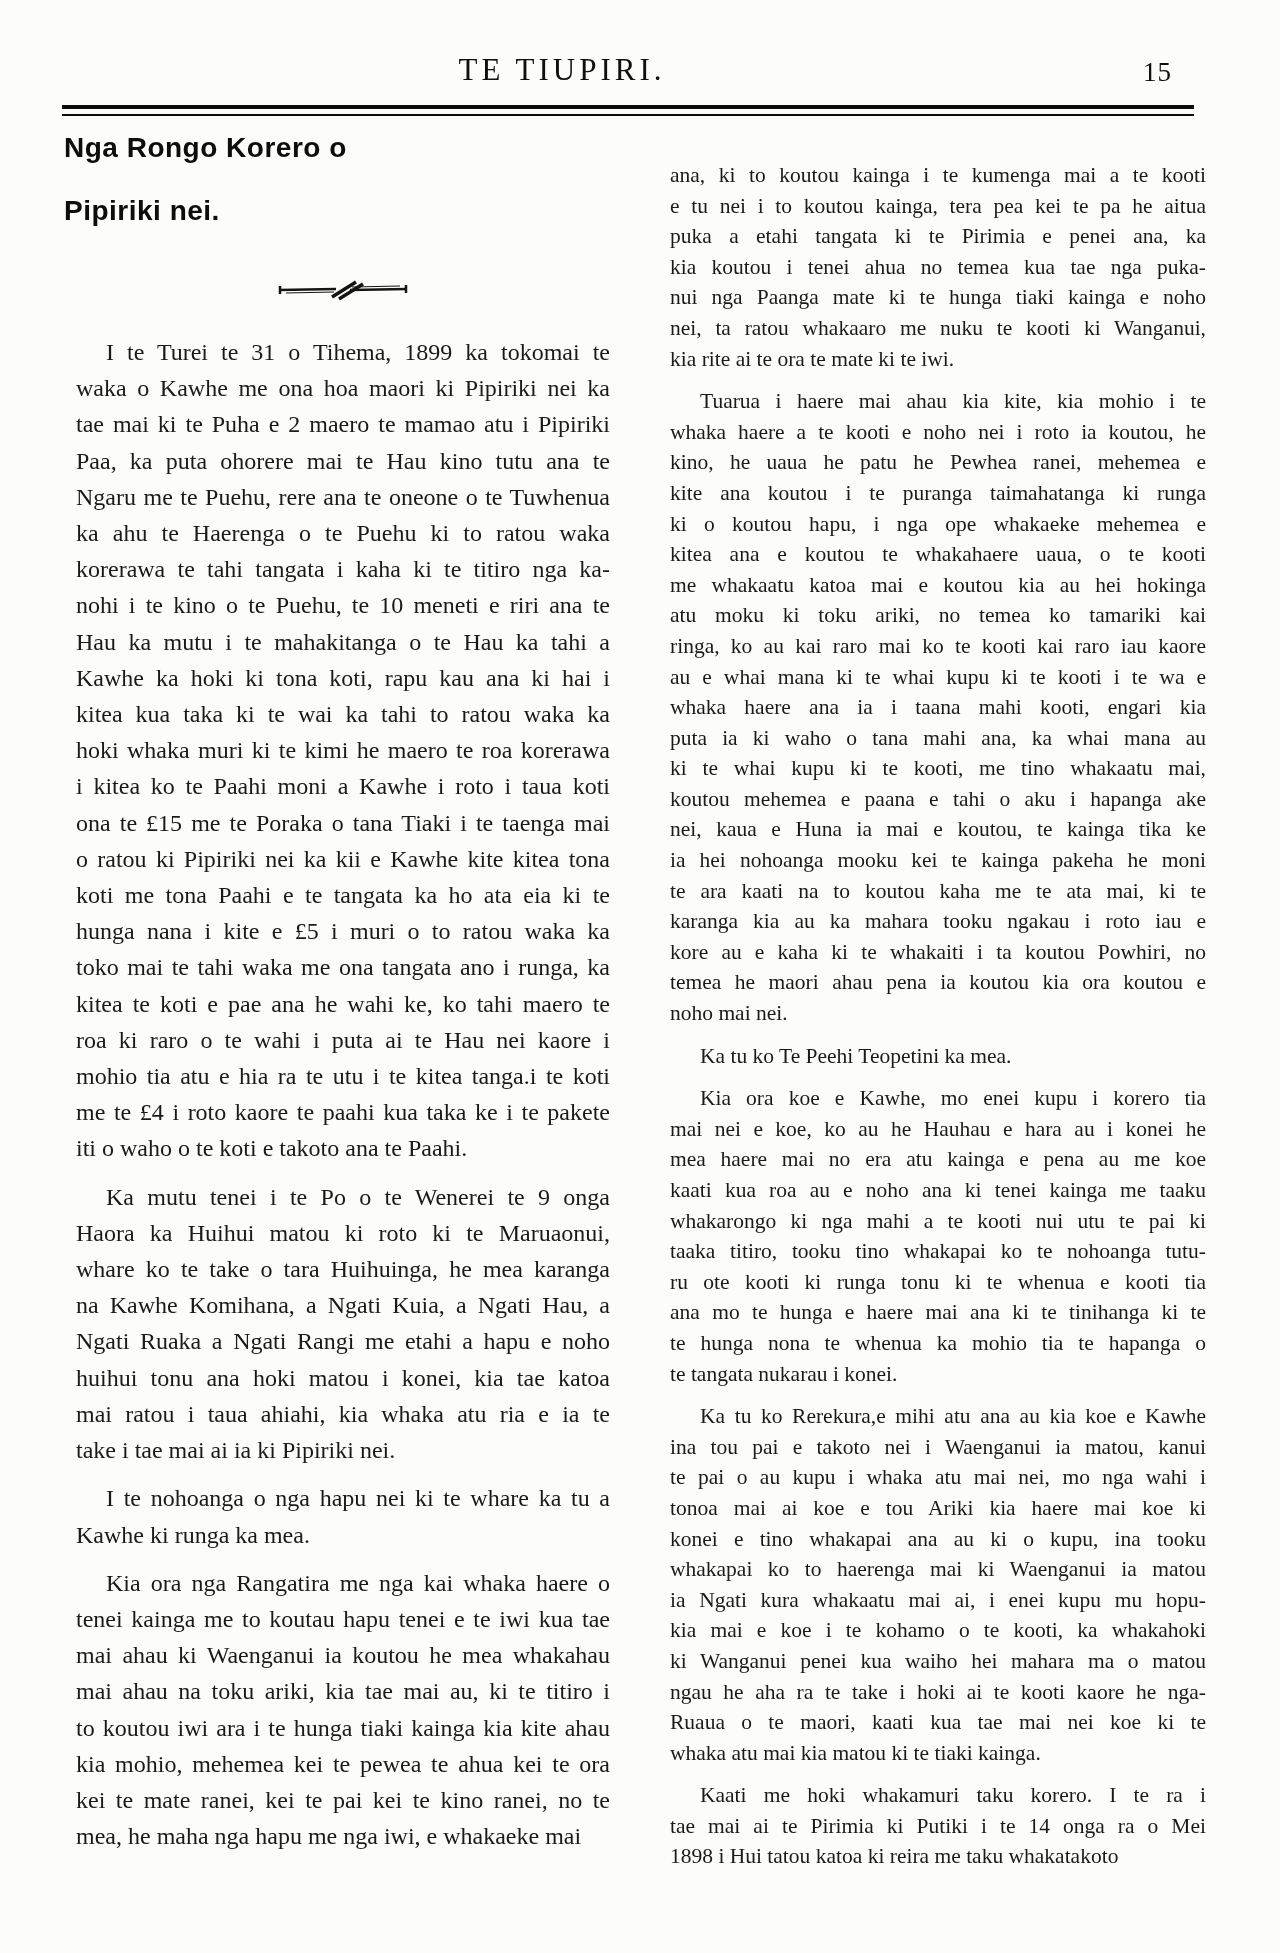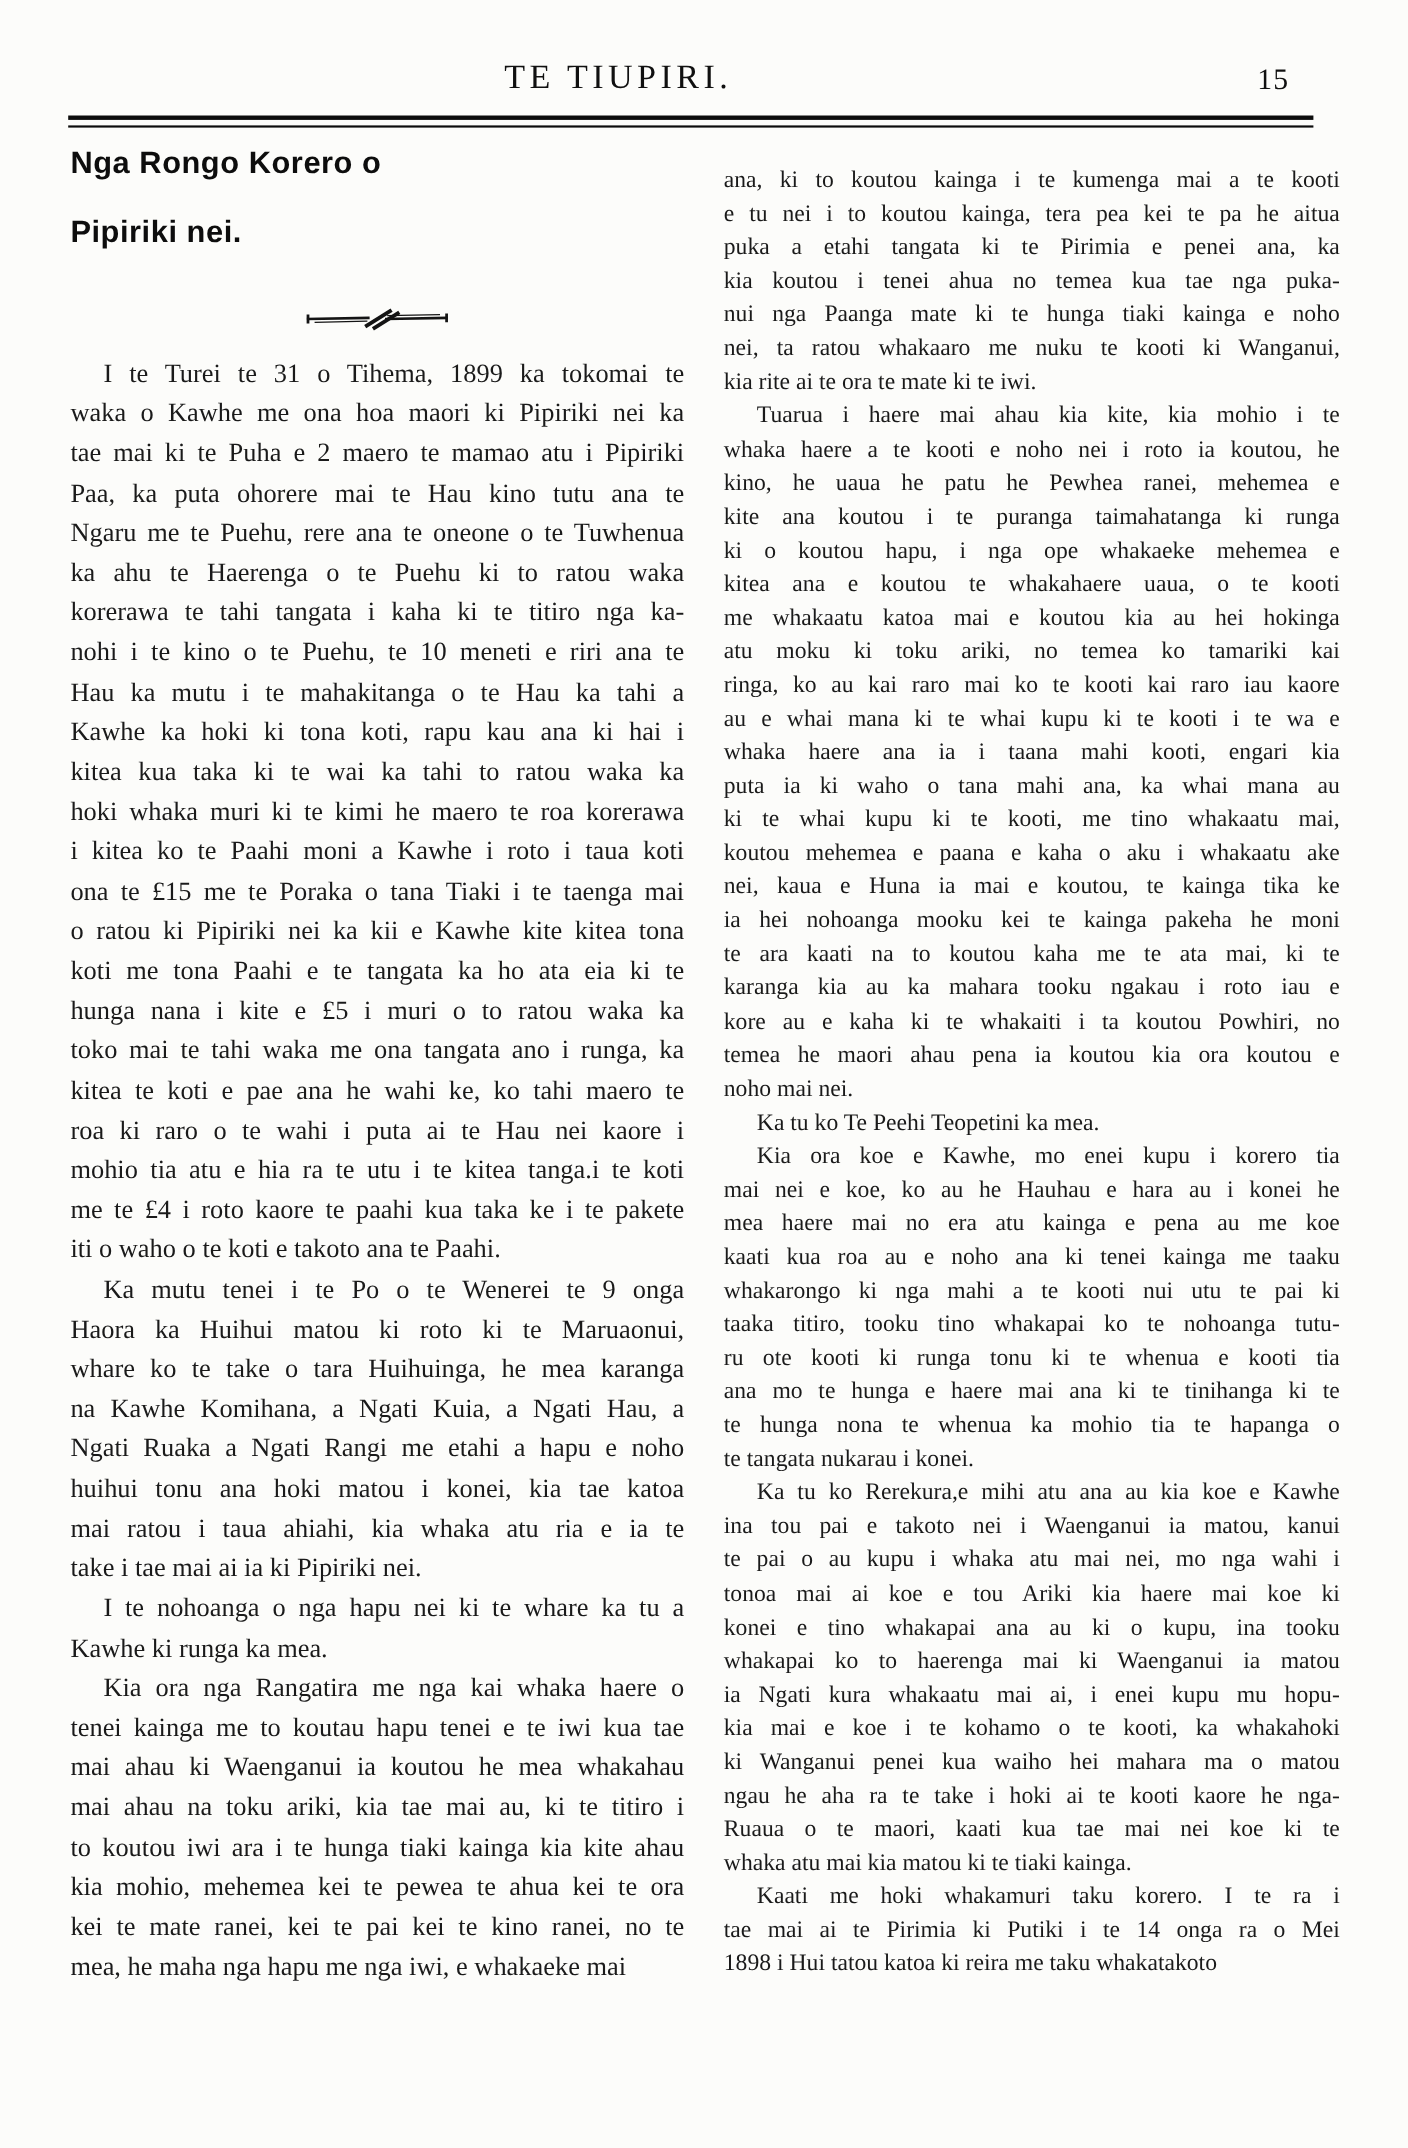--- a/index.html
+++ b/index.html
@@ -34,21 +34,21 @@
   .divider svg{display:inline-block;}
   .col{position:absolute;}
   .col-left{
     top:322px;left:64px;width:558px;
     font-size:24px;line-height:36.2px;
   }
   .col-right{
     top:148px;left:658px;width:560px;
     font-size:21.5px;line-height:30.6px;
   }
-  .para{margin:0;padding:0;}
+  .para{margin:12px;padding:0;}
   .line{
     text-align:justify;
     -moz-text-align-last:justify;
     text-align-last:justify;
     color:#1a1a1a;
   }
   .line.last{
     -moz-text-align-last:left;
     text-align-last:left;
   }
@@ -149,21 +149,21 @@
       <div class="line">kite ana koutou i te puranga taimahatanga ki runga</div>
       <div class="line">ki o koutou hapu, i nga ope whakaeke mehemea e</div>
       <div class="line">kitea ana e koutou te whakahaere uaua, o te kooti</div>
       <div class="line">me whakaatu katoa mai e koutou kia au hei hokinga</div>
       <div class="line">atu moku ki toku ariki, no temea ko tamariki kai</div>
       <div class="line">ringa, ko au kai raro mai ko te kooti kai raro iau kaore</div>
       <div class="line">au e whai mana ki te whai kupu ki te kooti i te wa e</div>
       <div class="line">whaka haere ana ia i taana mahi kooti, engari kia</div>
       <div class="line">puta ia ki waho o tana mahi ana, ka whai mana au</div>
       <div class="line">ki te whai kupu ki te kooti, me tino whakaatu mai,</div>
-      <div class="line">koutou mehemea e paana e kaha o aku i whakaatu ake</div>
+      <div class="line">koutou mehemea e paana e tahi o aku i hapanga ake</div>
       <div class="line">nei, kaua e Huna ia mai e koutou, te kainga tika ke</div>
       <div class="line">ia hei nohoanga mooku kei te kainga pakeha he moni</div>
       <div class="line">te ara kaati na to koutou kaha me te ata mai, ki te</div>
       <div class="line">karanga kia au ka mahara tooku ngakau i roto iau e</div>
       <div class="line">kore au e kaha ki te whakaiti i ta koutou Powhiri, no</div>
       <div class="line">temea he maori ahau pena ia koutou kia ora koutou e</div>
       <div class="line last">noho mai nei.</div>
     </div>
     <div class="para">
       <div class="line first last">Ka tu ko Te Peehi Teopetini ka mea.</div>

